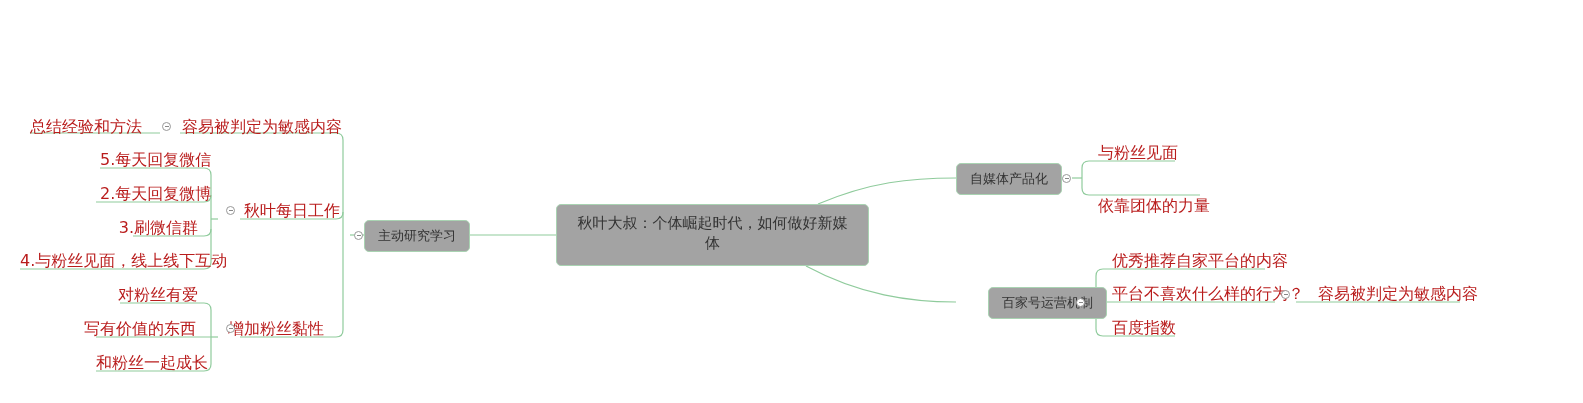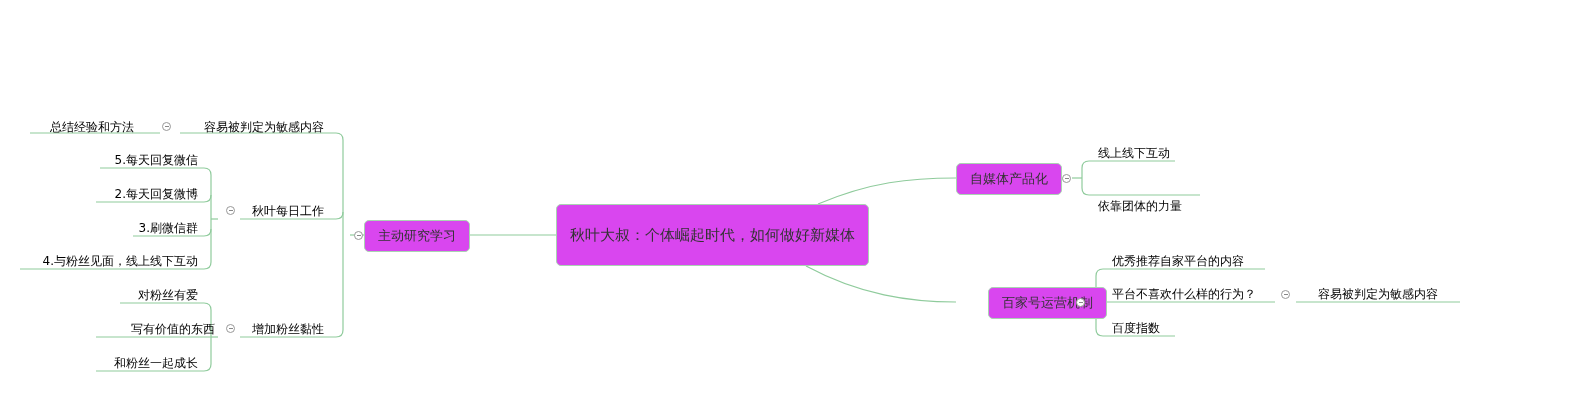--- a/index.html
+++ b/index.html
@@ -1,24 +1,24 @@
 <!DOCTYPE html>
 <html><head>
   <meta charset="utf-8">
   <style>
     html, body { margin: 0; padding: 0; background: #ffffff; }
     body { width: 1583px; height: 403px; position: relative; overflow: hidden;
            font-family: "DejaVu Sans", "Liberation Sans", sans-serif; color: #333333; }
     #canvas { position: absolute; left: 0; top: 0; width: 1583px; height: 403px; }
     svg.links { position: absolute; left: 0; top: 0; }
-    .node { position: absolute; white-space: nowrap; font-size: 12px; line-height: 16px; color: #000000; }
+    .node { position: absolute; white-space: nowrap; font-size: 16px; line-height: 16px; color: #b91c1c; }
     .node.r { text-align: right; }
-    .box { position: absolute; background: #d946ef; border: 1px solid #a9d3b2; border-radius: 5px;
+    .box { position: absolute; background: #a3a3a3; border: 1px solid #a9d3b2; border-radius: 5px;
            display: flex; align-items: center; justify-content: center; text-align: center; color: #333; }
-    .box.root { font-size: 15px; line-height: 20px; padding: 0 10px; box-sizing: border-box; }
+    .box.root { font-size: 15px; line-height: 20px; padding: 0 17px; box-sizing: border-box; font-family: Liberation Mono, monospace; }
     .box.main { font-size: 13px; }
     .collapse { position: absolute; width: 9px; height: 9px; border: 1px solid #999; border-radius: 50%;
                 background: #fff; box-sizing: border-box; cursor: pointer; }
     .collapse::after { content: ""; position: absolute; left: 1.5px; right: 1.5px; top: 3px; height: 1px; background: #888; }
   </style>
 </head>
 <body>
 
 <div id="canvas">
   <svg class="links" width="1583" height="403">
@@ -91,40 +91,40 @@
   <div class="node r" style="left:100px; top:186px; width:98px;">
     <span>2.每天回复微博</span>
   </div>
   <div class="node r" style="left:100px; top:220px; width:98px;">
     <span>3.刷微信群</span>
   </div>
   <div class="node r" style="left:20px; top:253px; width:178px;">
     <span>4.与粉丝见面，线上线下互动</span>
   </div>
 
-  <div class="node r" style="left:244px; top:321px; width:80px;">
+  <div class="node r" style="left:228px; top:321px; width:80px;">
     <span>增加粉丝黏性</span>
   </div>
   <span class="collapse" style="left:226px; top:324px;"></span>
   <div class="node r" style="left:100px; top:287px; width:98px;">
     <span>对粉丝有爱</span>
   </div>
-  <div class="node r" style="left:113px; top:321px; width:102px;text-align:right;">
+  <div class="node r" style="left:84px; top:321px; width:102px;text-align:right;">
     <span>写有价值的东西</span>
   </div>
   <div class="node r" style="left:96px; top:355px; width:102px;">
     <span>和粉丝一起成长</span>
   </div>
 
   <div class="box main" style="left:956px; top:163px; width:104px; height:30px;">
     <span>自媒体产品化</span>
   </div>
   <span class="collapse" style="left:1062px; top:174px;"></span>
   <div class="node" style="left:1098px; top:145px;">
-    <span>线上线下互动</span>
+    <span>与粉丝见面</span>
   </div>
   <div class="node" style="left:1098px; top:179px;margin-top:19px;">
     <span>依靠团体的力量</span>
   </div>
 
   <div class="box main" style="left:956px; top:287px; width:117px; height:30px;margin-left:32px;">
     <span>百家号运营机制</span>
   </div>
   <span class="collapse" style="left:1076px; top:298px;"></span>
   <div class="node" style="left:1112px; top:253px;">

